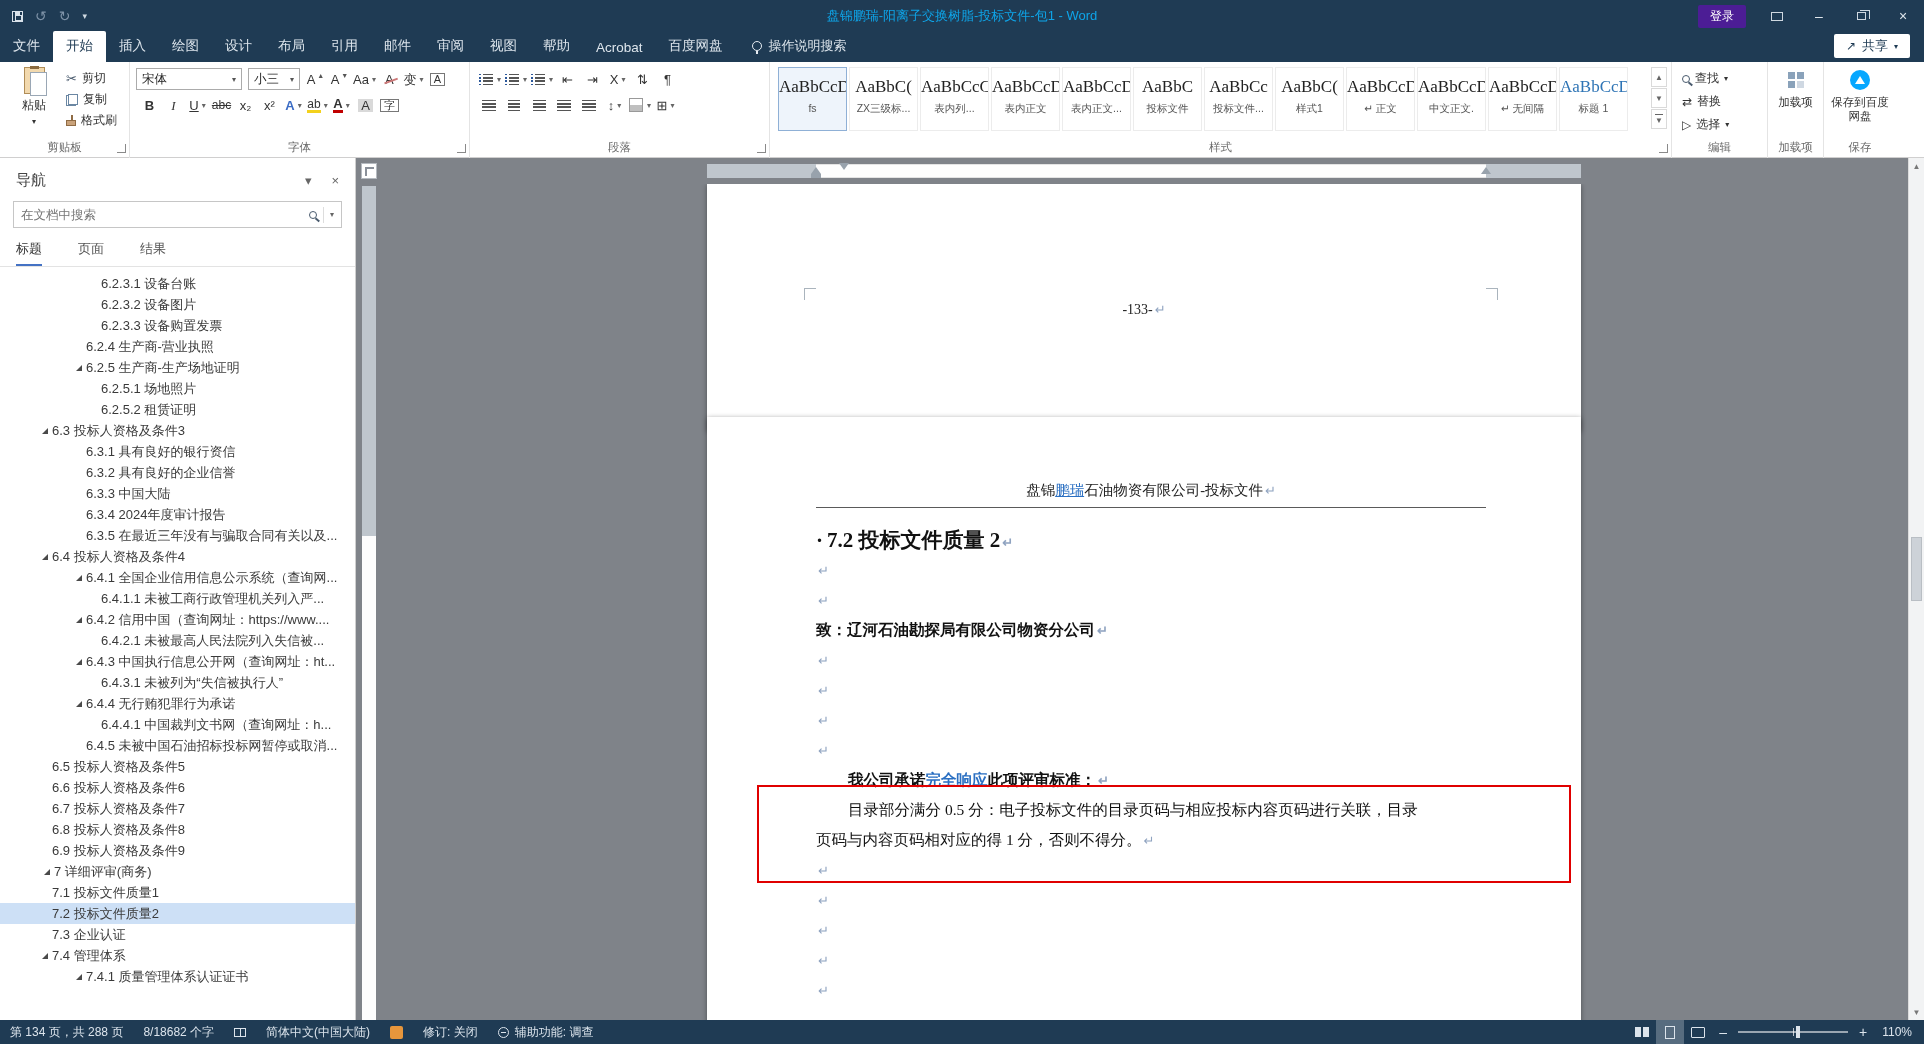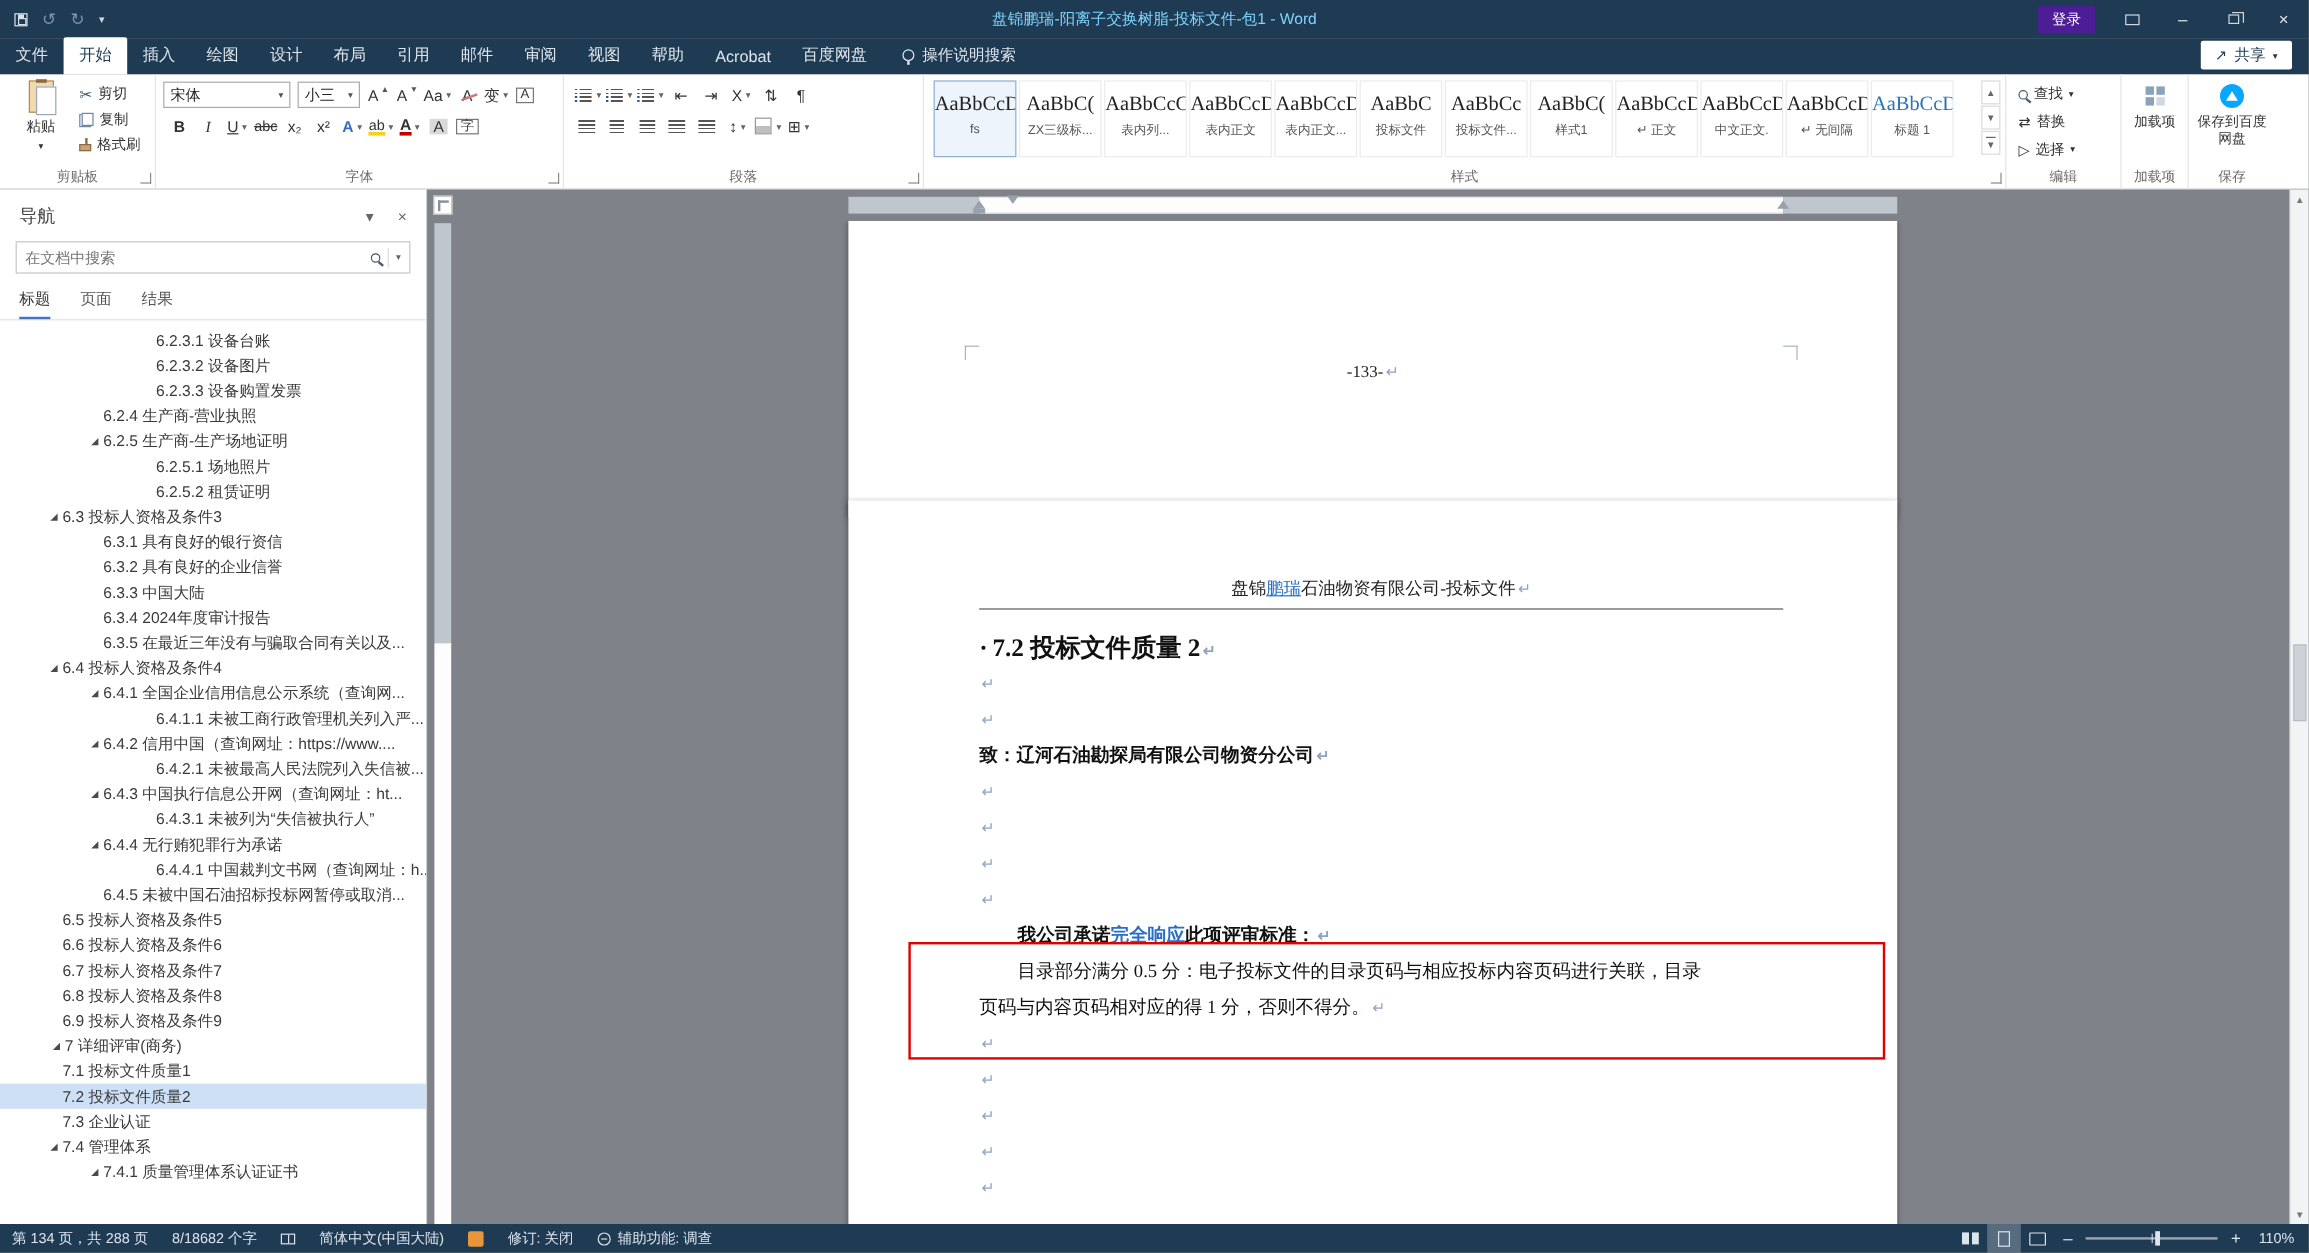--- a/index.html
+++ b/index.html
@@ -7,21 +7,21 @@
   body { font-family:"Liberation Sans",sans-serif; background:#7f8389; position:relative; font-size:13px; color:#333; }
 
   
   .titlebar { position:absolute; left:0; top:0; right:0; height:32px; background:#1f3b54; color:#e6ecf2; display:flex; align-items:center; }
   .qat { display:flex; align-items:center; gap:12px; padding-left:12px; }
   .qat .glyph { font-size:14px; color:#cfd9e2; }
   .qat .dim { color:#7f93a8; }
   .i-floppy { width:11px; height:11px; border:1px solid #d9e2ea; position:relative; display:inline-block; }
   .i-floppy::before { content:""; position:absolute; top:0; left:2px; width:5px; height:3px; background:#d9e2ea; }
   .i-floppy::after { content:""; position:absolute; bottom:0; left:2px; width:5px; height:4px; border:1px solid #d9e2ea; }
-  .title-text { position:absolute; left:50%; transform:translateX(-50%); font-size:13px; color:#7dd3fc; white-space:nowrap; }
+  .title-text { position:absolute; left:50%; transform:translateX(-50%); font-size:13px; color:#0ea5e9; white-space:nowrap; }
   .tb-right { margin-left:auto; display:flex; align-items:center; height:100%; }
   .signin { background:#4c1d95; color:#fff; padding:3px 12px; font-size:12px; border-radius:2px; margin-right:10px; }
   .winbtn { width:42px; height:100%; display:flex; align-items:center; justify-content:center; font-size:14px; color:#dfe6ec; }
   .i-ribbonopts { width:12px; height:9px; border:1px solid #cfd8e0; display:inline-block; }
   .i-restore { width:9px; height:8px; border:1px solid #cfd8e0; position:relative; display:inline-block; }
   .i-restore::after { content:""; position:absolute; left:2px; top:-3px; width:9px; height:8px; border:1px solid #cfd8e0; border-bottom:none; border-left:none; }
 
   
   .tabrow { position:absolute; left:0; top:32px; right:0; height:30px; background:#1f3b54; display:flex; align-items:flex-end; color:#dde5ec; }
   .tab { padding:6px 13px 7px; font-size:13.5px; white-space:nowrap; }
@@ -110,29 +110,29 @@
   .i-pan::after { content:""; position:absolute; left:5px; top:6px; border-left:5px solid transparent; border-right:5px solid transparent; border-bottom:8px solid #fff; }
 
   
   .nav { position:absolute; left:0; top:158px; width:356px; bottom:24px; background:#ffffff; border-right:1px solid #cfcfcf; overflow:hidden; }
   .nav-head { display:flex; align-items:center; padding:13px 16px 6px; font-size:15px; color:#444; }
   .nav-head .sp { flex:1; }
   .nav-head .hic { color:#666; font-size:13px; margin-left:20px; }
   .nav-search { margin:5px 13px 2px; height:27px; border:1px solid #c6c6c6; background:#fff; display:flex; align-items:center; padding:0 7px; }
   .nav-search input { border:none; outline:none; flex:1; font-size:12.5px; color:#444; font-family:inherit; background:transparent; }
   .nav-search .div { width:1px; height:16px; background:#ddd; margin:0 6px; }
-  .nav-tabs { display:flex; gap:25px; padding:10px 16px 0; font-size:13px; color:#555; border-bottom:1px solid #e3e3e3; }
+  .nav-tabs { display:flex; gap:36px; padding:10px 16px 0; font-size:13px; color:#555; border-bottom:1px solid #e3e3e3; }
   .nav-tab { padding-bottom:6px; border-bottom:2px solid transparent; }
   .nav-tab.selected { color:#333; border-bottom:2px solid #4472c4; }
   .tree { padding-top:6px; font-size:13px; color:#3a3a3a; }
   .titem { display:flex; align-items:center; height:21px; line-height:21px; white-space:nowrap; overflow:hidden; }
   .titem .tri { width:14px; flex:none; display:flex; align-items:center; justify-content:center; }
   .titem.expanded .tri::before { content:""; border-bottom:6px solid #4a4a4a; border-left:6px solid transparent; }
   .titem.lvl0 { padding-left:40px; } .titem.lvl1 { padding-left:38px; }
-  .titem.lvl2 { padding-left:72px; } .titem.lvl3 { padding-left:116px;text-align:right; }
+  .titem.lvl2 { padding-left:72px; } .titem.lvl3 { padding-left:87px;text-align:right; }
   .titem.selected { background:#cde0f6; }
 
   
   .docarea { position:absolute; left:356px; top:158px; right:0; bottom:24px; background:#7f8389; }
   .ruler-corner { position:absolute; left:5px; top:5px; width:16px; height:16px; background:#fff; border:1px solid #b5bac0; display:flex; align-items:center; justify-content:center; }
   .ruler-corner::after { content:""; width:7px; height:7px; border-left:2px solid #8a9099; border-top:2px solid #8a9099; }
   .ruler-h { position:absolute; left:24px; top:4px; right:16px; height:18px; }
   .rh-seg { position:absolute; top:2px; height:14px; }
   .rh-gray { background:#bfc6cd; }
   .rh-white { background:#fdfdfd; border-top:1px solid #e3e3e3; border-bottom:1px solid #e3e3e3; }

